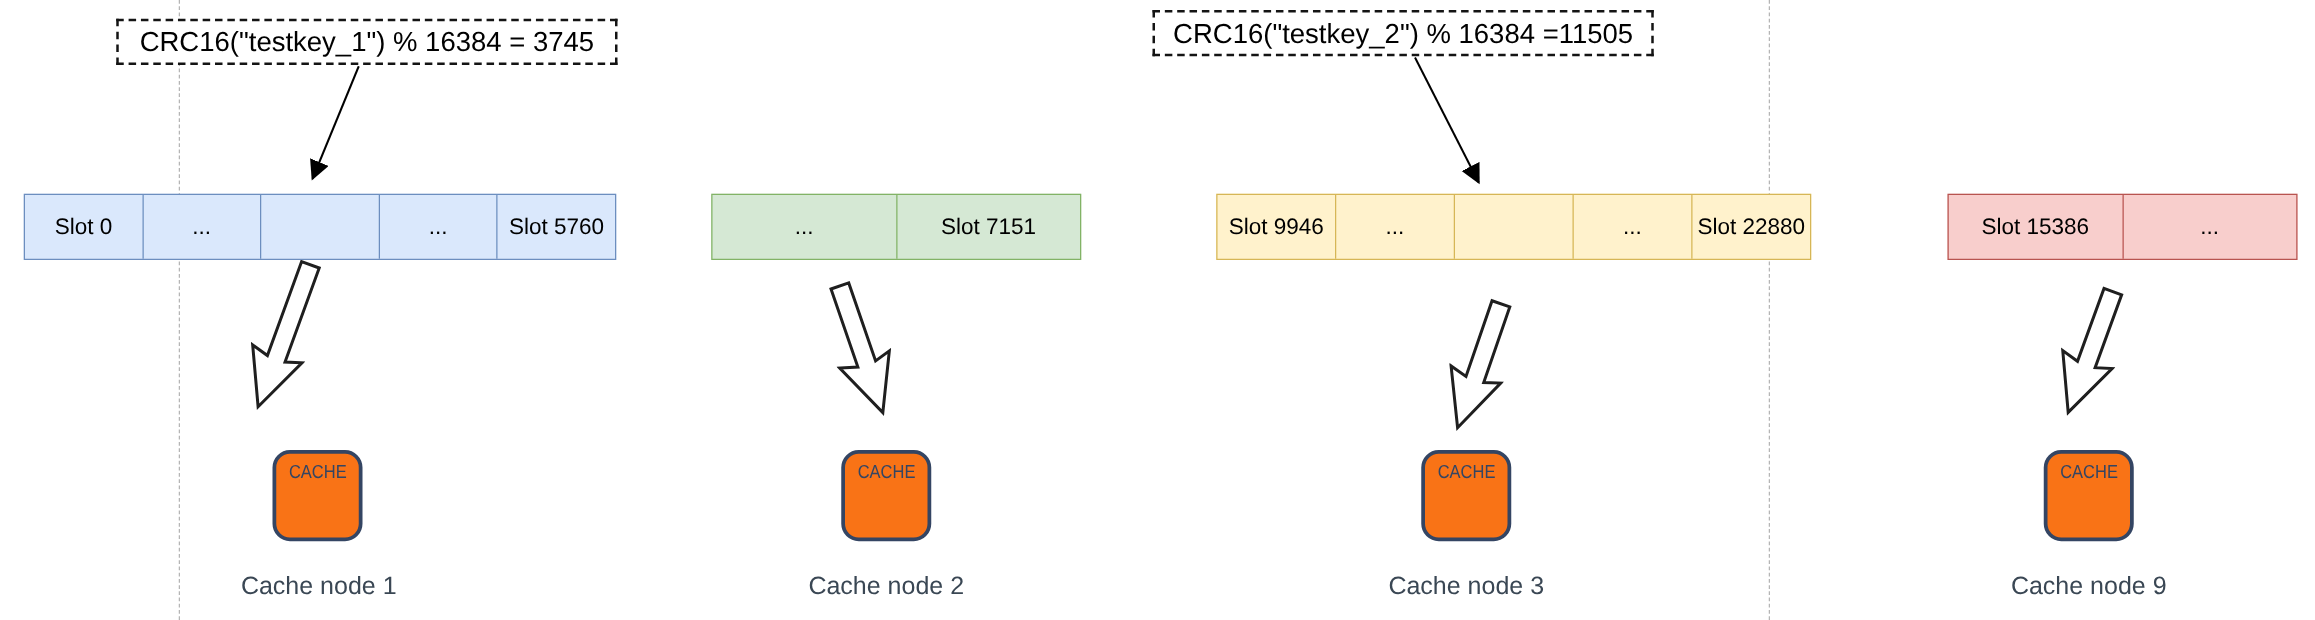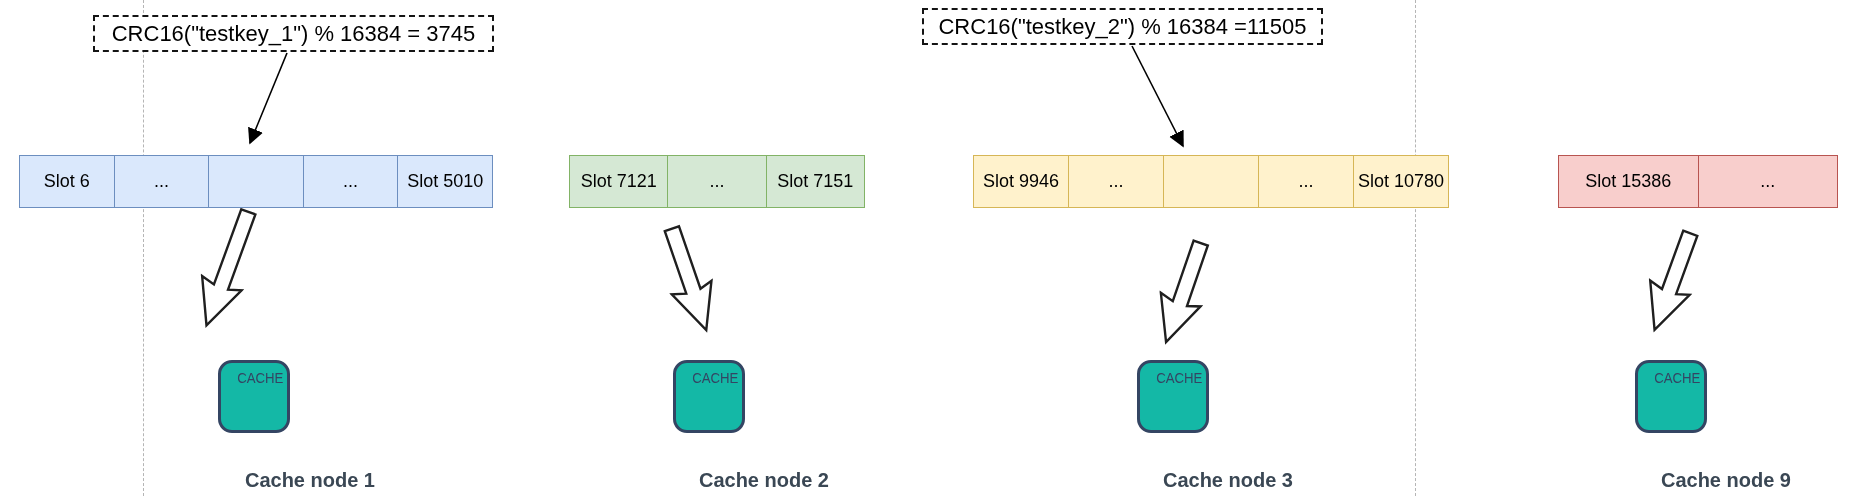--- a/index.html
+++ b/index.html
@@ -43,36 +43,36 @@
   
   .block-arrow{position:absolute; z-index:2;}
   #block-arrow-1{left:204px;  top:206px; transform:rotate(20deg);}
   #block-arrow-2{left:666px;  top:224px; transform:rotate(-19deg);}
   #block-arrow-3{left:1160px; top:238px; transform:rotate(19deg);}
   #block-arrow-4{left:1649px; top:228px; transform:rotate(20deg);}
 
   
   .cache-box{
     position:absolute; top:360px; width:72px; height:73px; box-sizing:border-box;
-    border:3.5px solid var(--node); border-radius:14px; background:#14b8a6; z-index:4;
-    display:flex; justify-content:flex-end; align-items:flex-start;
+    border:3.5px solid var(--node); border-radius:14px; background:#f97316; z-index:4;
+    display:flex; justify-content:center; align-items:flex-start;
   }
   .cache-box-label{
     margin-top:6px; font-size:15px; color:var(--node);
     transform:scaleX(0.88); letter-spacing:0px; font-weight:500;
   }
   #cache-box-1{left:218px;}
   #cache-box-2{left:673px;}
   #cache-box-3{left:1137px;}
   #cache-box-4{left:1635px;}
 
   
   .node-label{
-    position:absolute; top:469px; width:240px; text-align:right;
-    font-size:20px; color:var(--nodetext); z-index:4;font-weight:bold;
+    position:absolute; top:458px; width:240px; text-align:center;
+    font-size:20px; color:var(--nodetext); z-index:4;
   }
   #node-label-1{left:135px;}
   #node-label-2{left:589px;}
   #node-label-3{left:1053px;}
   #node-label-4{left:1551px;}
 </style>
 </head>
 <body>
 
 <div id="canvas" style="--node: #344563; --nodetext: #3a4754;">
@@ -81,39 +81,38 @@
   <div class="guide-line" id="guide-line-2"></div>
 
   <div class="crc-box" id="crc-box-1">
     <span>CRC16("testkey_1") % 16384 = 3745</span>
   </div>
   <div class="crc-box" id="crc-box-2">
     <span>CRC16("testkey_2") % 16384 =11505</span>
   </div>
 
   <div class="slot-bar" id="slot-bar-1" style="--fill: #dae8fc; --stroke: #6c8ebf;">
-    <div class="slot-cell">Slot 6</div>
+    <div class="slot-cell">Slot 0</div>
     <div class="slot-cell">...</div>
     <div class="slot-cell"></div>
     <div class="slot-cell">...</div>
-    <div class="slot-cell">Slot 5010</div>
+    <div class="slot-cell">Slot 5760</div>
   </div>
 
   <div class="slot-bar" id="slot-bar-2" style="--fill: #d5e8d4; --stroke: #82b366;">
-    <div class="slot-cell">Slot 7121</div>
     <div class="slot-cell">...</div>
     <div class="slot-cell">Slot 7151</div>
   </div>
 
   <div class="slot-bar" id="slot-bar-3" style="--fill: #fff2cc; --stroke: #d6b656;">
     <div class="slot-cell">Slot 9946</div>
     <div class="slot-cell">...</div>
     <div class="slot-cell"></div>
     <div class="slot-cell">...</div>
-    <div class="slot-cell">Slot 10780</div>
+    <div class="slot-cell">Slot 22880</div>
   </div>
 
   <div class="slot-bar" id="slot-bar-4" style="--fill: #f8cecc; --stroke: #b85450;">
     <div class="slot-cell">Slot 15386</div>
     <div class="slot-cell">...</div>
   </div>
 
   <svg id="connector-layer" width="1852" height="496">
     <defs>
       <marker id="ah" markerWidth="12" markerHeight="12" refX="9" refY="5" orient="auto">

